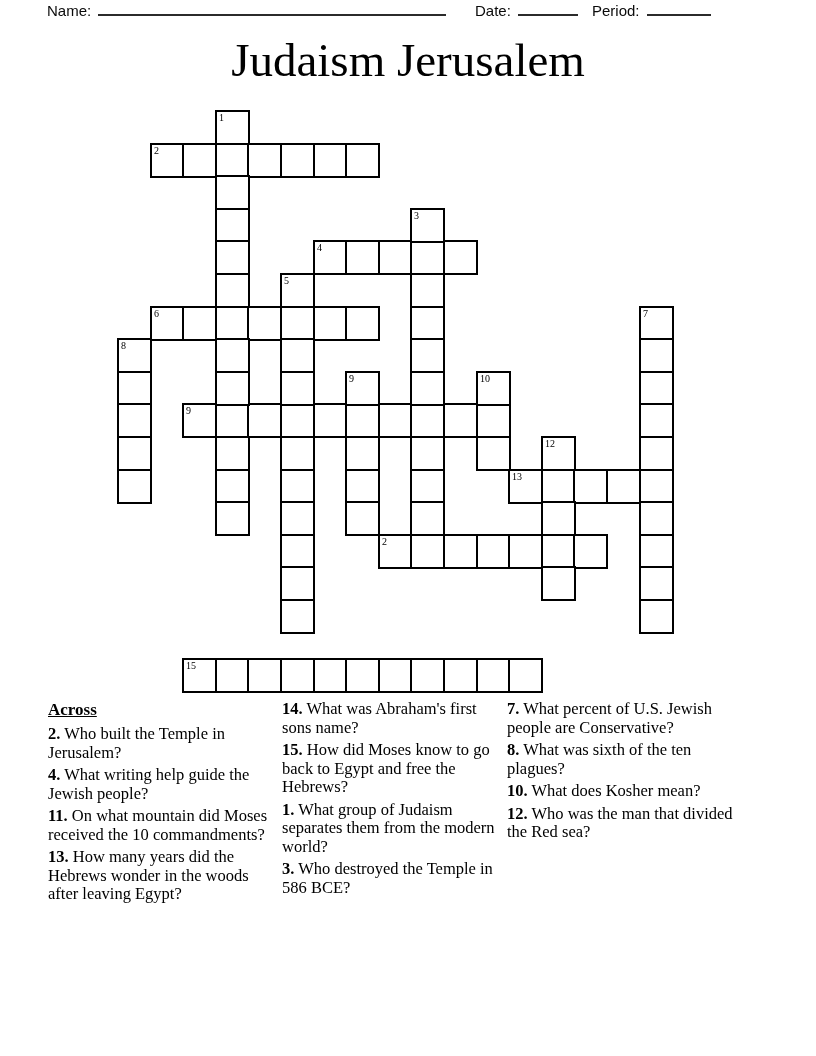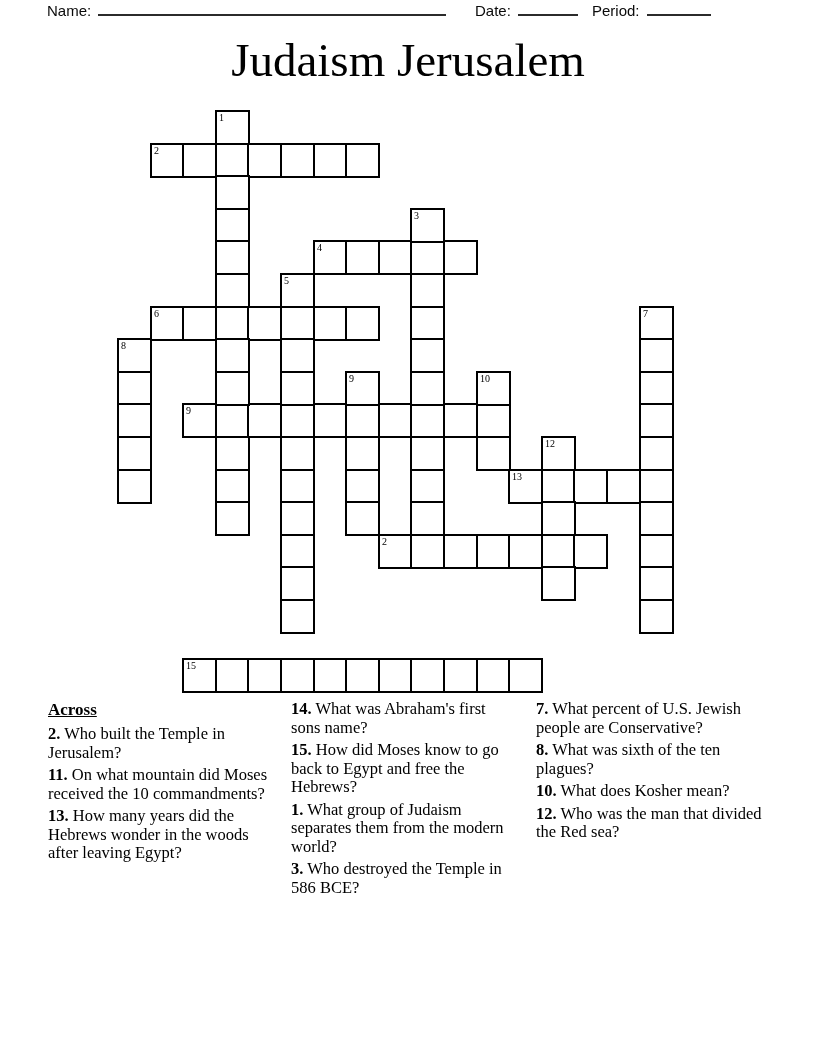--- a/index.html
+++ b/index.html
@@ -28,22 +28,22 @@
   .cell{
     position:absolute;background:#fff;border:2px solid #000;box-sizing:border-box;
   }
   .cell-num{
     position:absolute;top:0px;left:2px;
     font-family:"Liberation Serif", serif;font-size:10px;line-height:11px;color:#000;
   }
   
   .clue-col{position:absolute;top:700px;}
   #clue-col-0{left:48px;width:226px;}
-  #clue-col-1{left:291px;width:227px;}
-  #clue-col-2{left:536px;width:238px;}
+  #clue-col-1{left:282px;width:227px;}
+  #clue-col-2{left:507px;width:238px;}
   .clue-header{
     font-size:17px;font-weight:bold;text-decoration:underline;margin:0 0 5px 0;
   }
   .clue{font-size:16.5px;line-height:18.5px;margin:0 0 4px 0;}
   .clue b{font-weight:bold;}
 </style>
 </head>
 <body>
 
 <div class="hdr-group" id="name-group">
@@ -189,20 +189,21 @@
     <div class="cell" style="left: 424px; top: 326px; width: 35px; height: 35px;">
       <span class="cell-num">12</span>
     </div>
     <div class="cell" style="left: 424px; top: 391px; width: 35px; height: 35px;"></div>
     <div class="cell" style="left: 424px; top: 456px; width: 35px; height: 35px;"></div>
   </div>
 
 <div class="clue-col" id="clue-col-0">
     <div class="clue-header">Across</div>
     <p class="clue"><b>2.</b> Who built the Temple in Jerusalem?</p>
+    <p class="clue"><b>4.</b> What writing help guide the Jewish people?</p>
     <p class="clue"><b>11.</b> On what mountain did Moses received the 10 commandments?</p>
     <p class="clue"><b>13.</b> How many years did the Hebrews wonder in the woods after leaving Egypt?</p>
   </div>
 <div class="clue-col" id="clue-col-1">
     <p class="clue"><b>14.</b> What was Abraham's first sons name?</p>
     <p class="clue"><b>15.</b> How did Moses know to go back to Egypt and free the Hebrews?</p>
     <p class="clue"><b>1.</b> What group of Judaism separates them from the modern world?</p>
     <p class="clue"><b>3.</b> Who destroyed the Temple in 586 BCE?</p>
   </div>
 <div class="clue-col" id="clue-col-2">

